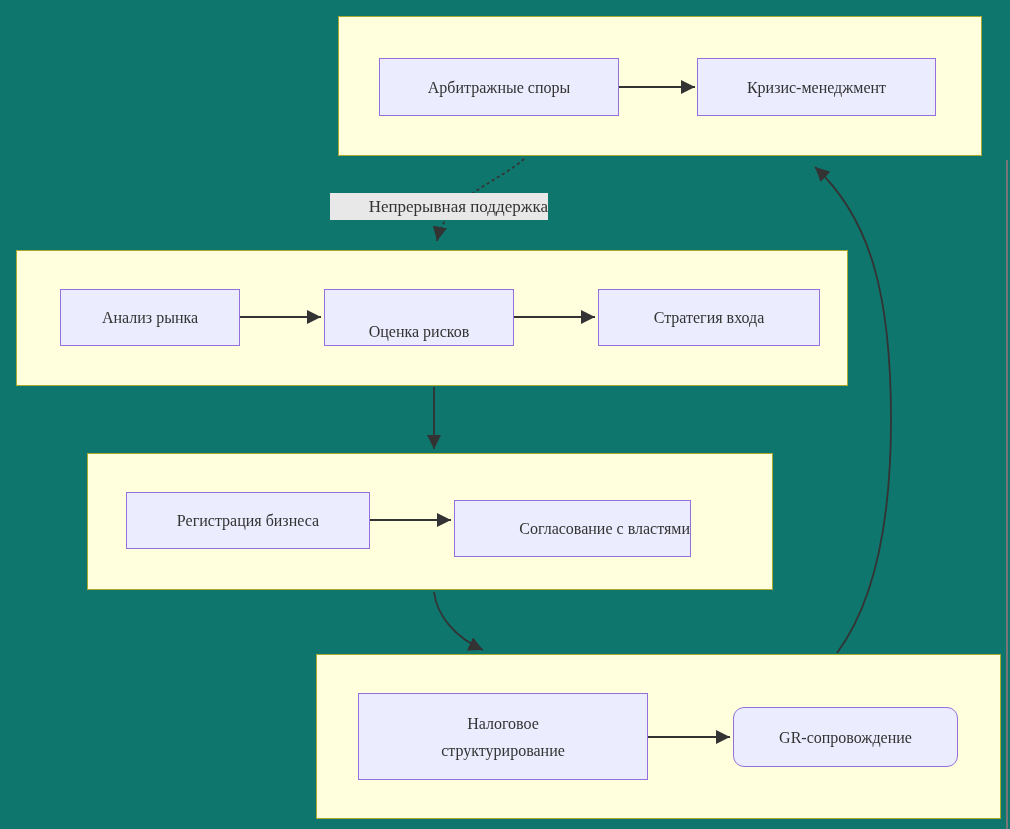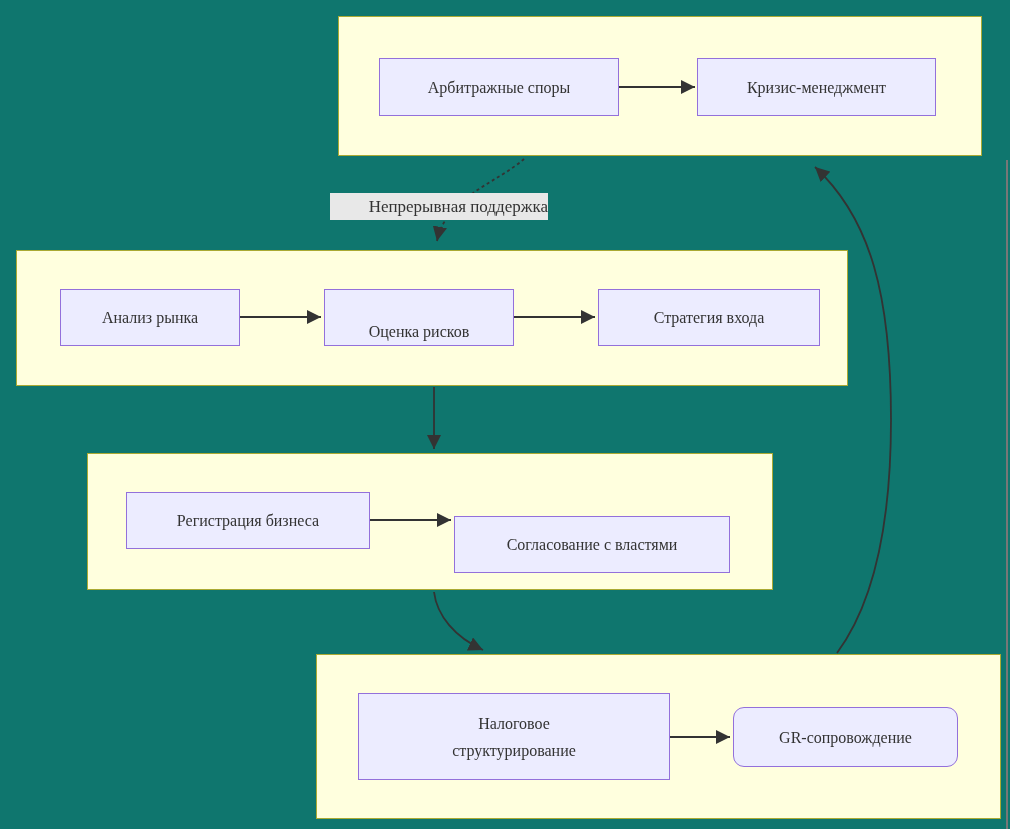--- a/index.html
+++ b/index.html
@@ -60,23 +60,23 @@
   </svg>
 
   <div class="node" style="left:379px;top:58px;width:240px;height:58px;"><span>Арбитражные споры</span></div>
   <div class="node" style="left:697px;top:58px;width:239px;height:58px;"><span>Кризис-менеджмент</span></div>
 
   <div class="node" style="left:60px;top:289px;width:180px;height:57px;"><span>Анализ рынка</span></div>
   <div class="node" style="left:324px;top:289px;width:190px;height:57px;align-items:flex-end;"><span>Оценка рисков</span></div>
   <div class="node" style="left:598px;top:289px;width:222px;height:57px;"><span>Стратегия входа</span></div>
 
   <div class="node" style="left:126px;top:492px;width:244px;height:57px;"><span>Регистрация бизнеса</span></div>
-  <div class="node" style="left:454px;top:516px;width:276px;height:57px;"><span>Согласование с властями</span></div>
+  <div class="node" style="left:454px;top:500px;width:237px;height:57px;justify-content:flex-end;"><span>Согласование с властями</span></div>
 
-  <div class="node" style="left:358px;top:693px;width:312px;height:87px;"><span>Налоговое
+  <div class="node" style="left:358px;top:693px;width:290px;height:87px;"><span>Налоговое
 структурирование</span></div>
   <div class="node" style="left:733px;top:707px;width:225px;height:60px;border-radius:11px;"><span>GR-сопровождение</span></div>
 
   <div class="edge-label" style="left:330px;top:193px;width:218px;height:27px;">
       <span>Непрерывная поддержка</span>
     </div>
 
   <div class="window-edge" style="left:1006px;top:160px;width:2px;height:669px;"></div>
 
 </div>

